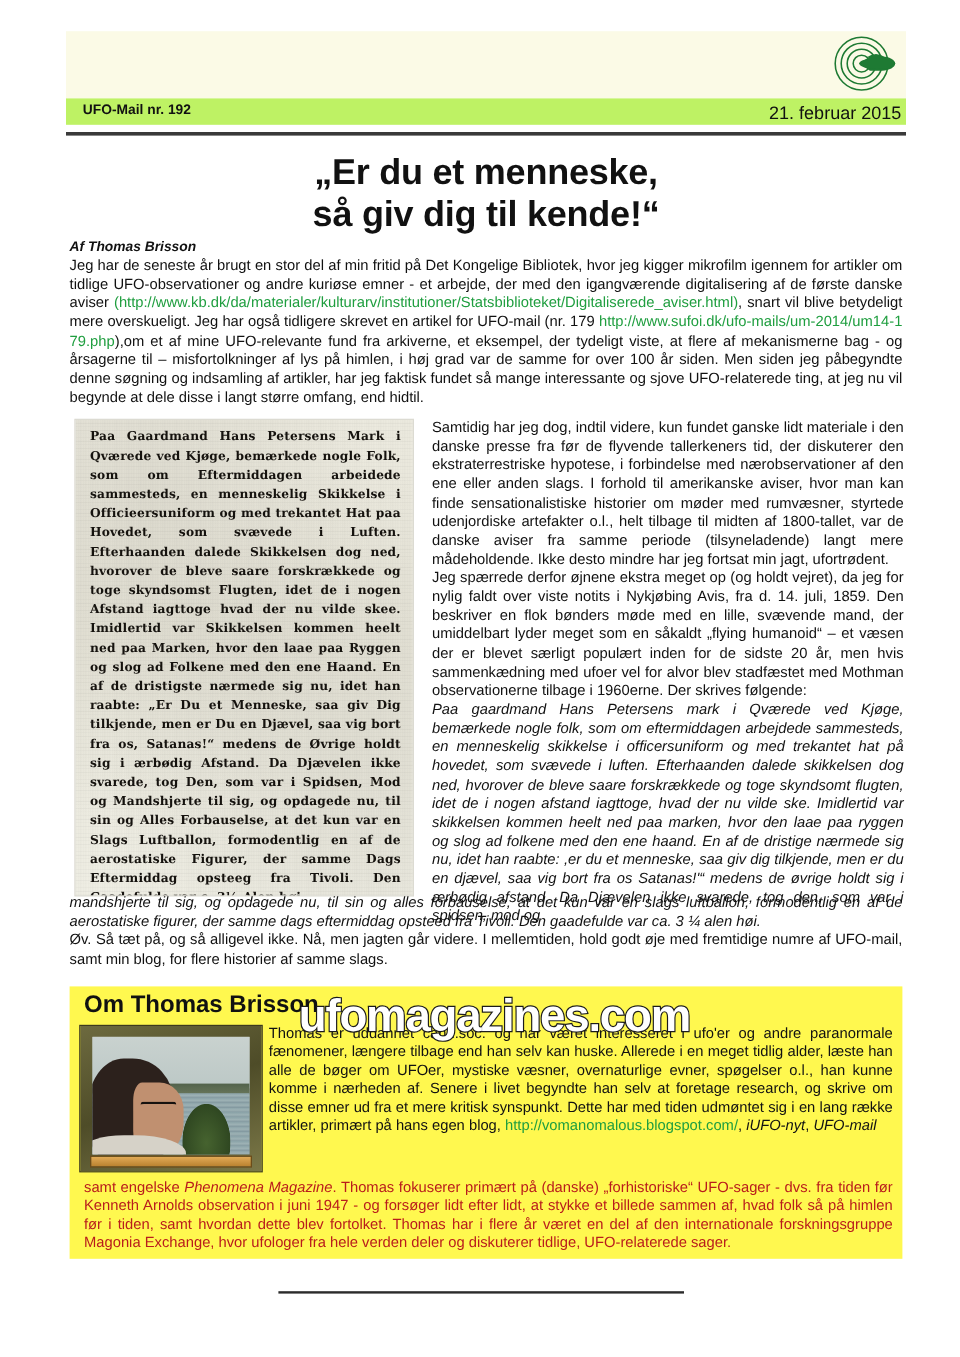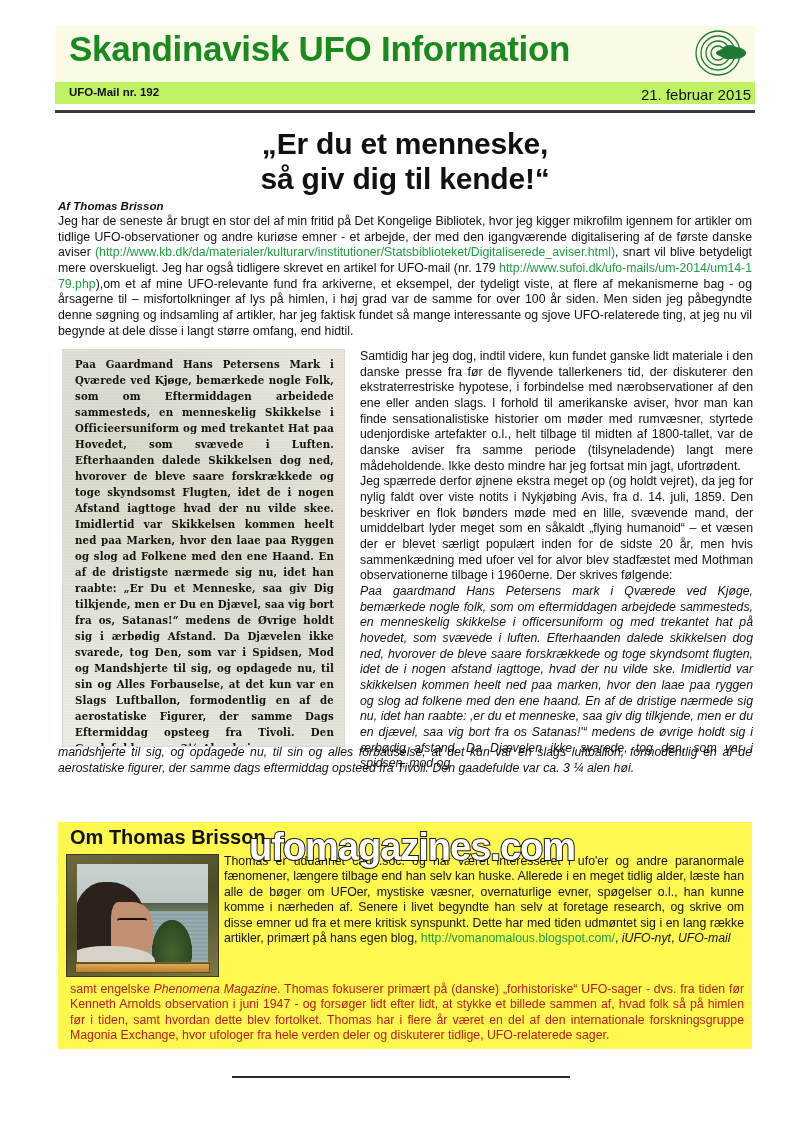--- a/index.html
+++ b/index.html
@@ -304,21 +304,20 @@
     width: 338px;
     border-top: 2px solid #2b2b2b;
   }
 </style>
 </head>
 <body>
 
 <div class="page">
 
   <div class="masthead">
-    <div class="masthead-title">Skandinavisk UFO Information</div>
     <div class="logo">
       <svg viewBox="0 0 58 56" width="58" height="56" aria-hidden="true">
         <g fill="none" stroke="#1e7a33" stroke-width="1.3">
           <circle cx="27" cy="27" r="22"></circle>
           <circle cx="27" cy="27" r="17"></circle>
           <circle cx="27" cy="27" r="12"></circle>
           <circle cx="27" cy="27" r="7"></circle>
         </g>
         <path d="M25 27 L34 21 L44 21 C50 21 55 24 55 27 C55 30 50 33 44 33 L34 33 Z" fill="#1e7a33"></path>
         <ellipse cx="40" cy="27" rx="15" ry="4.6" fill="#1e7a33"></ellipse>
@@ -353,20 +352,21 @@
   </div>
 
   <div class="rightcol">
     <div>Samtidig har jeg dog, indtil videre, kun fundet ganske lidt materiale i den danske presse fra før de flyvende tallerkeners tid, der diskuterer den ekstraterrestriske hypotese, i forbindelse med nærobservationer af den ene eller anden slags. I forhold til amerikanske aviser, hvor man kan finde sensationalistiske historier om møder med rumvæsner, styrtede udenjordiske artefakter o.l., helt tilbage til midten af 1800-tallet, var de danske aviser fra samme periode (tilsyneladende) langt mere mådeholdende. Ikke desto mindre har jeg fortsat min jagt, ufortrødent.</div>
     <div>Jeg spærrede derfor øjnene ekstra meget op (og holdt vejret), da jeg for nylig faldt over viste notits i Nykjøbing Avis, fra d. 14. juli, 1859. Den beskriver en flok bønders møde med en lille, svævende mand, der umiddelbart lyder meget som en såkaldt „flying humanoid“ – et væsen der er blevet særligt populært inden for de sidste 20 år, men hvis sammenkædning med ufoer vel for alvor blev stadfæstet med Mothman observationerne tilbage i 1960erne. Der skrives følgende:</div>
     <div class="quote">Paa gaardmand Hans Petersens mark i Qværede ved Kjøge, bemærkede nogle folk, som om eftermiddagen arbejdede sammesteds, en menneskelig skikkelse i officersuniform og med trekantet hat på hovedet, som svævede i luften. Efterhaanden dalede skikkelsen dog ned, hvorover de bleve saare forskrækkede og toge skyndsomt flugten, idet de i nogen afstand iagttoge, hvad der nu vilde ske. Imidlertid var skikkelsen kommen heelt ned paa marken, hvor den laae paa ryggen og slog ad folkene med den ene haand. En af de dristige nærmede sig nu, idet han raabte: ,er du et menneske, saa giv dig tilkjende, men er du en djævel, saa vig bort fra os Satanas!'“ medens de øvrige holdt sig i ærbødig afstand. Da Djævelen ikke svarede, tog den, som var i spidsen, mod og</div>
   </div>
 
   <div class="flowcol">
     <div class="quote">mandshjerte til sig, og opdagede nu, til sin og alles forbauselse, at det kun var en slags luftballon, formodentlig en af de aerostatiske figurer, der samme dags eftermiddag opsteed fra Tivoli. Den gaadefulde var ca. 3 ¼ alen høi.</div>
+    <div>Øv. Så tæt på, og så alligevel ikke. Nå, men jagten går videre. I mellemtiden, hold godt øje med fremtidige numre af UFO-mail, samt min blog, for flere historier af samme slags.</div>
   </div>
 
   <div class="about-box">
     <div class="about-title">Om Thomas Brisson</div>
 
     <div class="photo-frame">
       <div class="photo-inner">
         <div class="photo-sky"></div>
         <div class="photo-treeline"></div>
         <div class="photo-water"></div>

